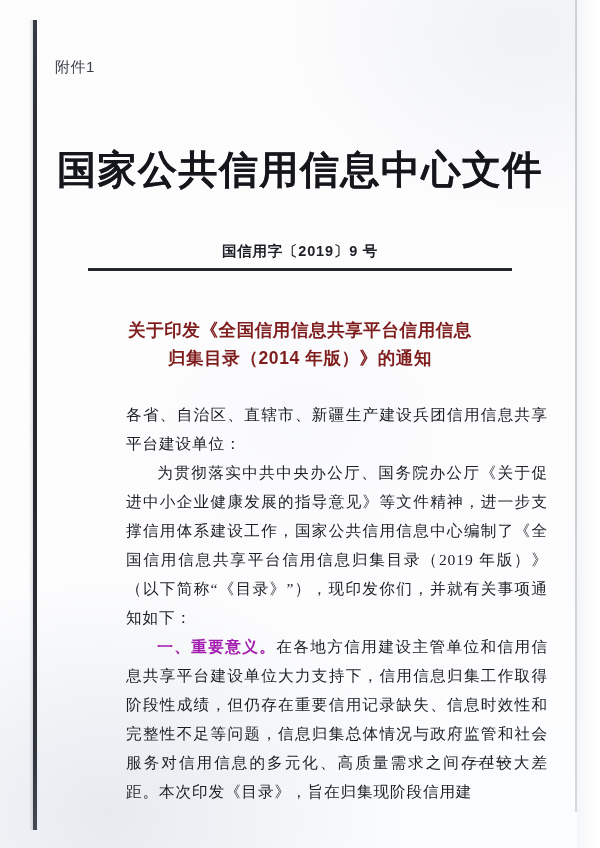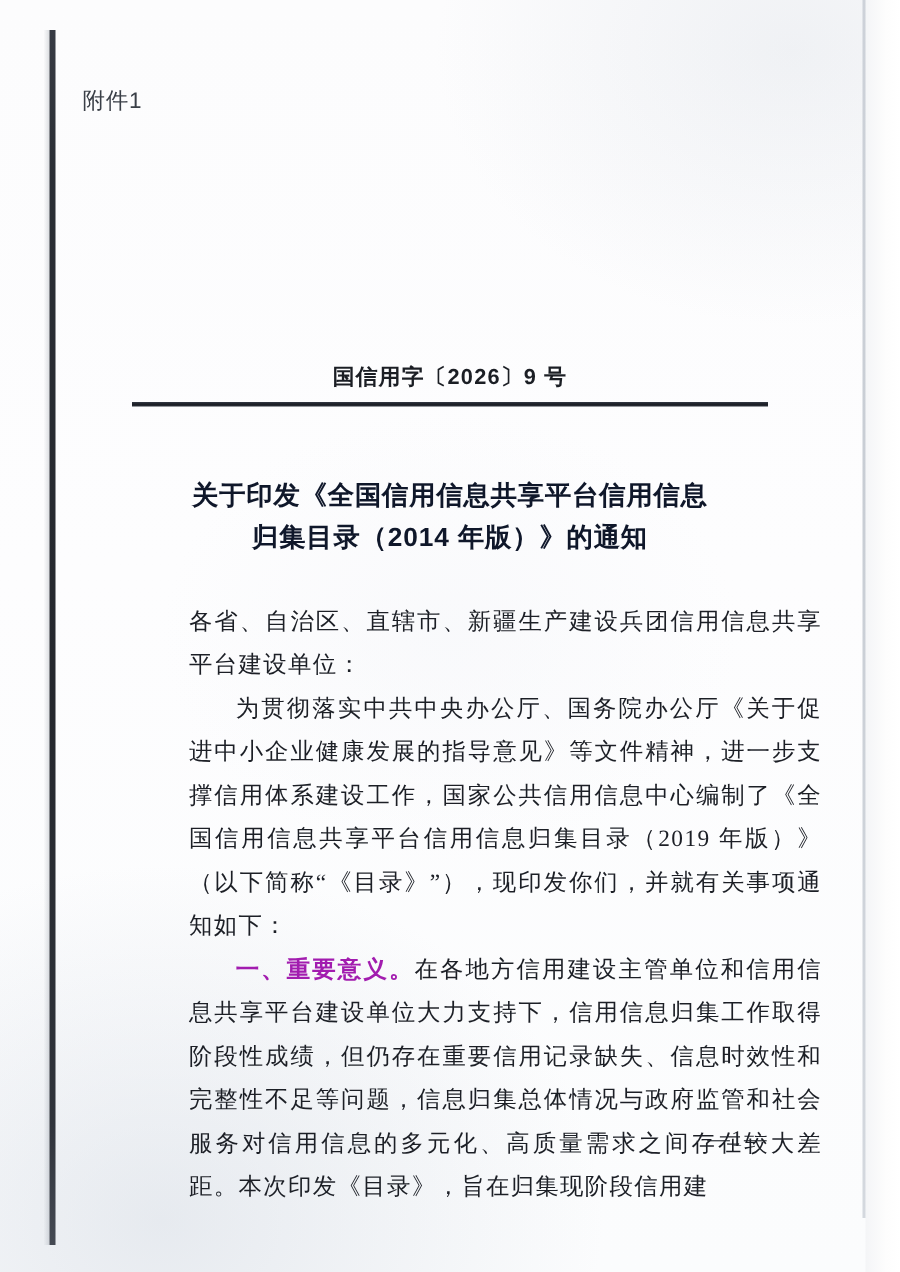--- a/index.html
+++ b/index.html
@@ -124,21 +124,21 @@
   }
 
   .subject-title {
     position: absolute;
     left: 70px;
     right: 70px;
     top: 316px;
     text-align: center;
     font-size: 17.5px;
     font-weight: 700;
-    color: #0f172a;
+    color: #7f1d1d;
     line-height: 28px;
     letter-spacing: 0.6px;
     font-family: "Liberation Sans", "DejaVu Sans", sans-serif;
   }
 
   .body-block {
     position: absolute;
     left: 90px;
     top: 400px;
     width: 422px;
@@ -186,22 +186,23 @@
   <div class="paper-tint"></div>
   <div class="edge-left-soft"></div>
   <div class="edge-left"></div>
   <div class="edge-right-2"></div>
   <div class="edge-right"></div>
 
   <div class="content">
 
     <div class="attachment-label">附件1</div>
 
-
-    <div class="doc-number">国信用字〔2026〕9 号</div>
+    <div class="doc-title">国家公共信用信息中心文件</div>
+
+    <div class="doc-number">国信用字〔2019〕9 号</div>
 
     <div class="red-rule"></div>
 
     <div class="subject-title">
       <div>关于印发《全国信用信息共享平台信用信息</div>
       <div>归集目录（2014 年版）》的通知</div>
     </div>
 
     <div class="body-block">
 

